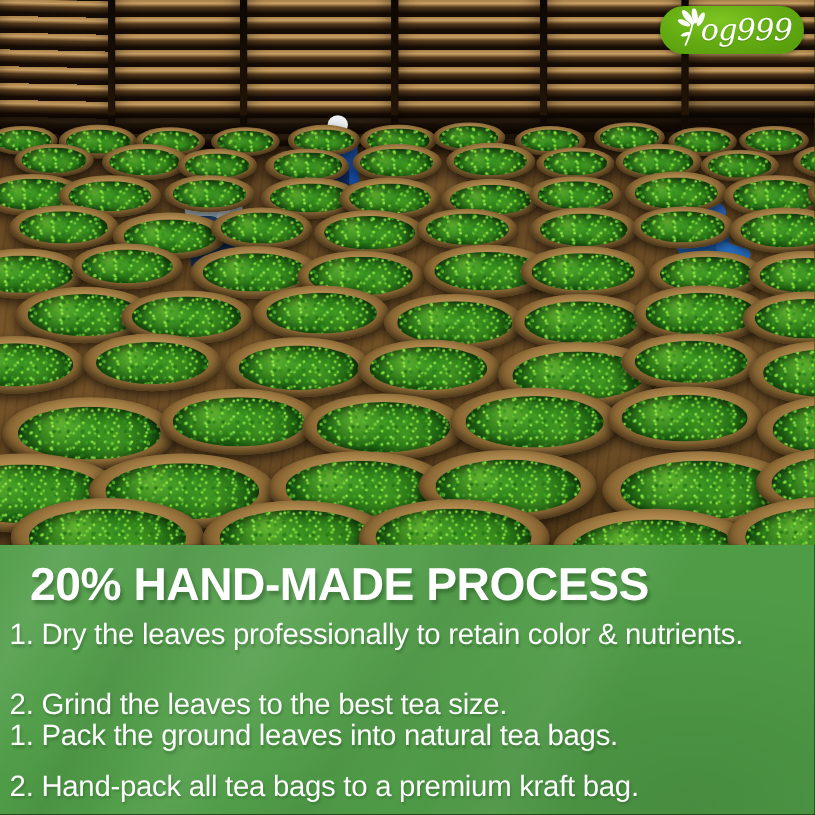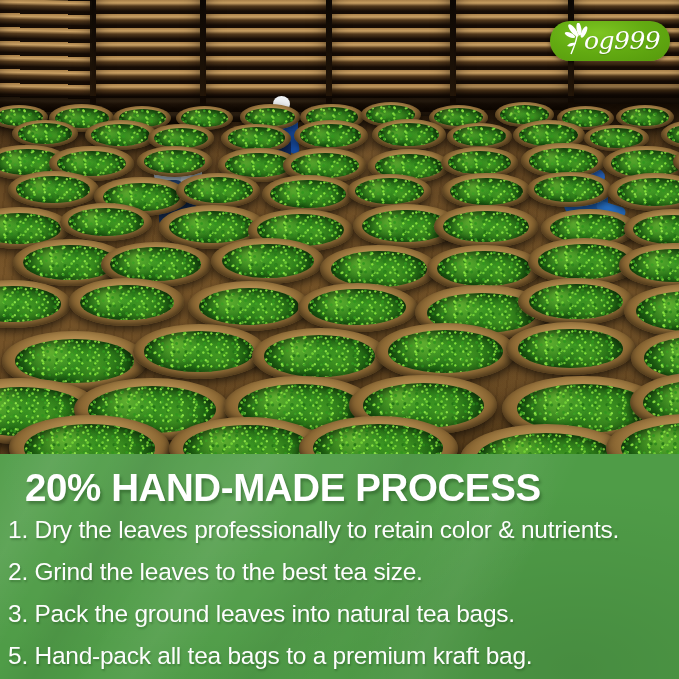--- a/index.html
+++ b/index.html
@@ -162,29 +162,29 @@
   .step {
     position: absolute;
     left: 8px;
     color: #fdfdfd;
     font-size: 24.5px;
     white-space: nowrap;
     text-shadow: 1px 2px 2px rgba(20,60,18,0.30);
     letter-spacing: -0.25px;
   }
   .step.s1 { top: 62px; }
-  .step.s2 { top: 104px; }
+  .step.s2 { top: 120px; }
   .step.s3 { top: 146px; }
   .step.s4 { top: 188px; }
 
   
   #logo {
     position: absolute;
     right: 9px;
-    top: 21px;
+    top: 5px;
     width: 120px;
     height: 40px;
     border-radius: 20px;
     background: radial-gradient(ellipse at 40% 30%, #7ec522 0%, #63ab12 48%, #55990c 100%);
     box-shadow: 0 1px 4px rgba(0,0,0,0.45);
     z-index: 30;
     overflow: hidden;
   }
   #logo .logo-text {
     position: absolute;
@@ -498,18 +498,18 @@
       <span class="logo-text">og999</span>
     </div>
   </div>
 
   <div id="panel">
     <div class="panel-leaf"></div>
     <div class="content">
       <div id="headline">20% HAND-MADE PROCESS</div>
       <div class="step s1">1. Dry the leaves professionally to retain color &amp; nutrients.</div>
       <div class="step s2">2. Grind the leaves to the best tea size.</div>
-      <div class="step s3">3. Pack the ground leaves into natural tea bags.</div>
-      <div class="step s4">5. Hand-pack all tea bags to a premium kraft bag.</div>
+      <div class="step s3">1. Pack the ground leaves into natural tea bags.</div>
+      <div class="step s4">2. Hand-pack all tea bags to a premium kraft bag.</div>
     </div>
   </div>
 
 </div>
 
 </body></html>

